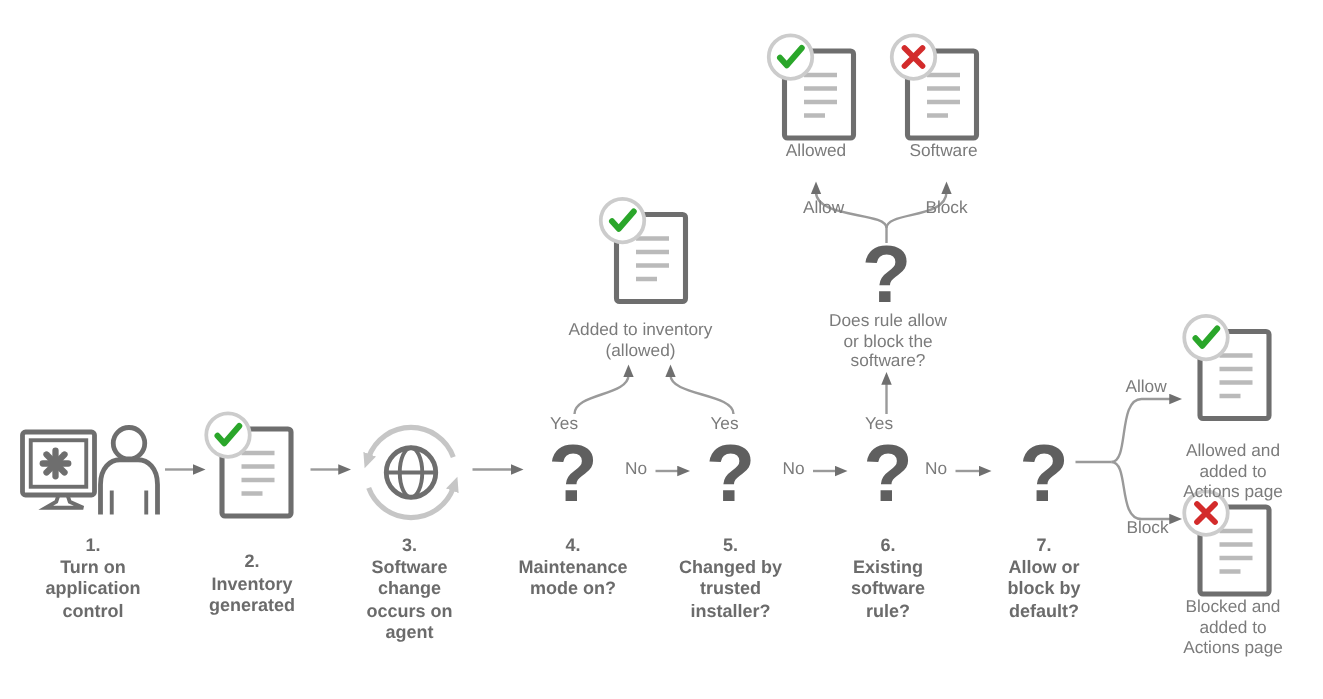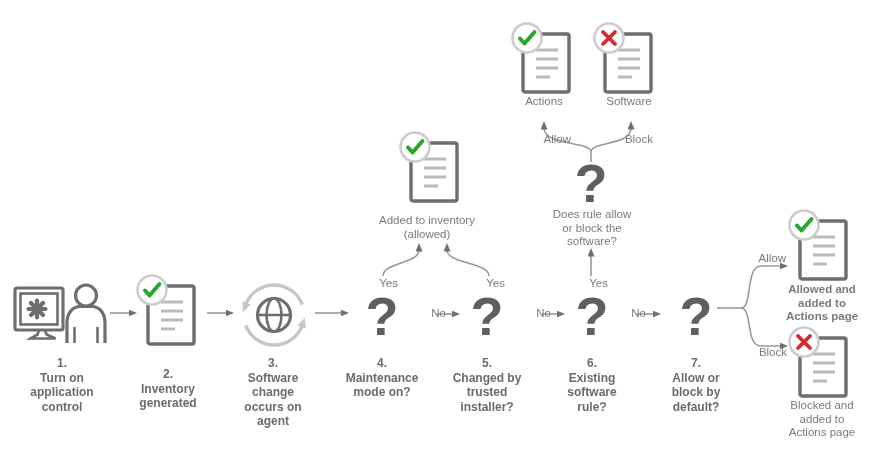--- a/index.html
+++ b/index.html
@@ -9,21 +9,21 @@
     --check-green:#2aa62a; --cross-red:#d32b2b;
     --step-label-gray:#6b6b6b; --note-gray:#7b7b7b; --qm-gray:#5f5f5f;
   }
   html,body{margin:0;padding:0;background:#fff;}
   .canvas{position:relative;width:882px;height:466px;background:#fff;overflow:hidden;
           font-family:"Liberation Sans", sans-serif;}
   svg.layer{position:absolute;left:0;top:0;}
   .lbl{position:absolute;text-align:center;white-space:pre-line;}
   .step-label{font-weight:bold;font-size:12px;line-height:14.5px;color:var(--step-label-gray);width:100px;}
   .note{font-size:11.5px;line-height:13.5px;color:var(--note-gray);}
-  .tag{font-size:11.5px;line-height:13px;color:var(--note-gray);width:44px;text-align:right;}
+  .tag{font-size:11.5px;line-height:13px;color:var(--note-gray);width:44px;}
   .qm{position:absolute;width:60px;text-align:center;font-weight:bold;font-size:54px;line-height:54px;
       color:var(--qm-gray);}
   
   .conn{fill:none;stroke:var(--arrow-line);stroke-width:1.6;}
   .conn-light{fill:none;stroke:var(--icon-light);stroke-width:3.4;}
   .ah-dark{fill:var(--arrow-head);}
   .ah-light{fill:var(--icon-light);}
   .doc-rect{fill:#fff;stroke:var(--doc-border);stroke-width:3.4;}
   .doc-line{stroke:var(--doc-lines);stroke-width:3;}
   .badge-ring{fill:#fff;stroke:var(--badge-ring);stroke-width:2.5;}
@@ -175,21 +175,21 @@
   <div class="lbl tag" style="left:527px;top:133px;">Allow</div>
   <div class="lbl tag" style="left:609px;top:133px;">Block</div>
   <div class="lbl tag" style="left:742px;top:252px;">Allow</div>
   <div class="lbl tag" style="left:743px;top:346px;">Block</div>
 
   <div class="lbl note" style="left:537px;top:208px;width:110px;">Does rule allow
 or block the
 software?</div>
   <div class="lbl note" style="left:372px;top:214px;width:110px;">Added to inventory
 (allowed)</div>
-  <div class="lbl note" style="left:504px;top:95px;width:80px;">Actions</div>
+  <div class="lbl note" style="left:504px;top:95px;width:80px;">Allowed</div>
   <div class="lbl note" style="left:589px;top:95px;width:80px;">Software</div>
-  <div class="lbl note" style="left:777px;top:283px;width:90px;font-weight:bold;">Allowed and
+  <div class="lbl note" style="left:777px;top:295px;width:90px;">Allowed and
 added to
 Actions page</div>
   <div class="lbl note" style="left:777px;top:399px;width:90px;">Blocked and
 added to
 Actions page</div>
 </div>
 
 </body></html>

